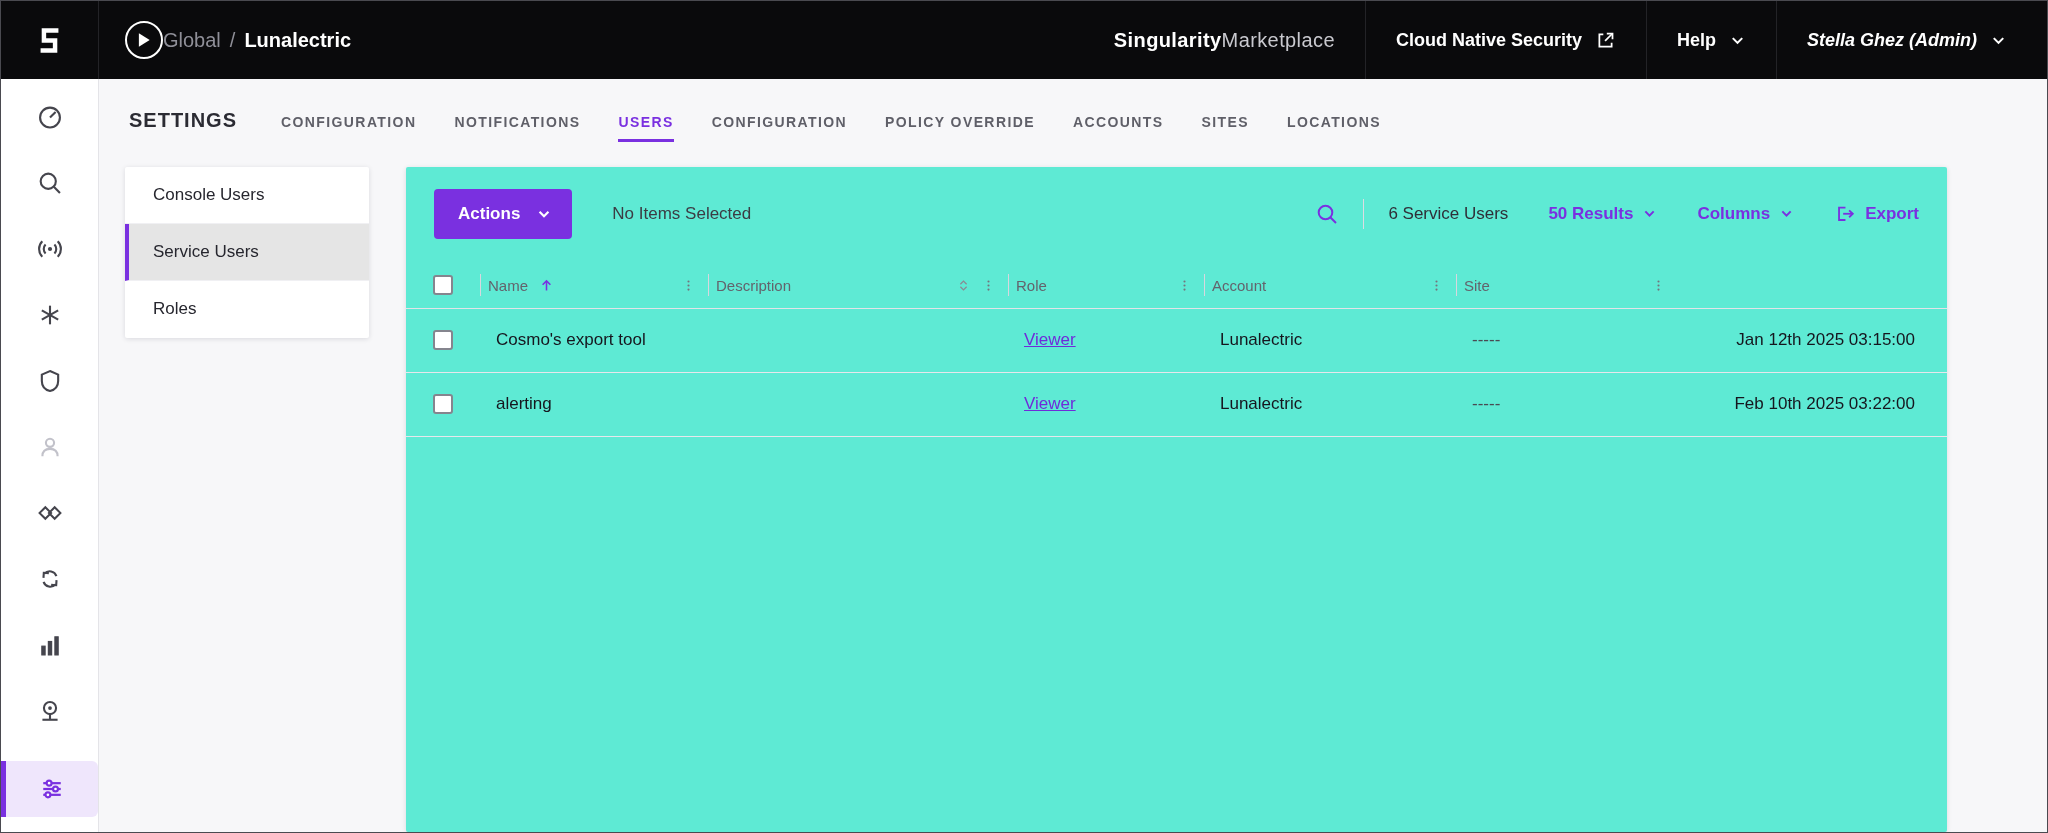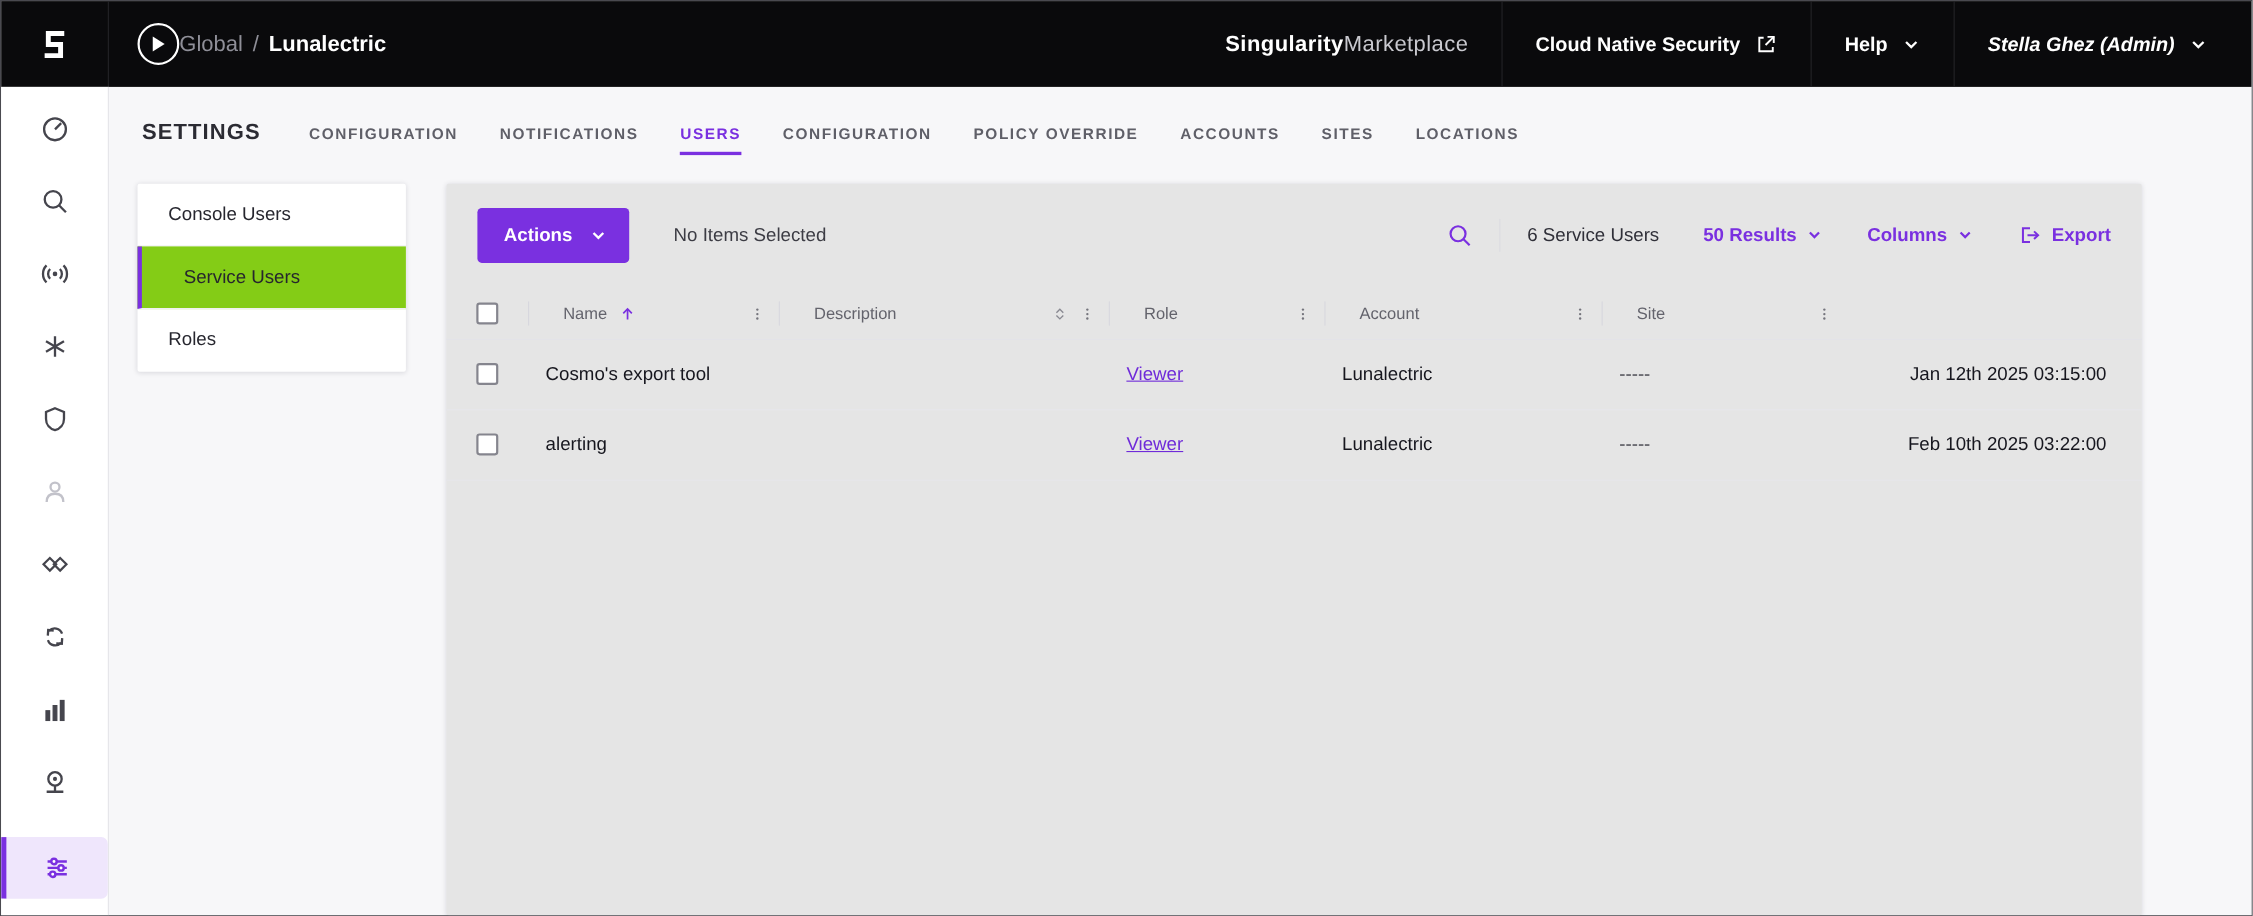--- a/index.html
+++ b/index.html
@@ -34,37 +34,37 @@
   .page-head { height:88px; padding:30px 0 0 30px; display:flex; align-items:baseline; }
   .page-title { font-size:20px; font-weight:700; color:#2b2b33; letter-spacing:1px; }
   .tabs { margin-left:44px; display:flex; gap:38px; }
   .tab { font-size:14px; letter-spacing:1.4px; color:#5f5f68; font-weight:600; padding-bottom:12px; white-space:nowrap; }
   .tab.active { color:#7a30e0; font-weight:700; padding-bottom:9px; border-bottom:3px solid #7a30e0; }
 
   .body-row { display:flex; height:667px; align-items:flex-start; }
   .subnav { margin-left:26px; width:244px; background:#fff; box-shadow:0 1px 5px rgba(20,20,43,.13); border-radius:2px; }
   .subnav-item { height:57px; display:flex; align-items:center; padding-left:28px; font-size:17px; color:#26262e; border-bottom:1px solid #f0f0f3; }
   .subnav-item:last-child { border-bottom:none; }
-  .subnav-item.active { background:#84cc16; border-left:4px solid #7a30e0; padding-left:38px; }
-
-  .card { flex:1; height:100%; margin-left:37px; margin-right:100px; background:#e5e5e5; box-shadow:0 1px 5px rgba(20,20,43,.12); border-radius:2px; }
+  .subnav-item.active { background:#e5e5e5; border-left:4px solid #7a30e0; padding-left:24px; }
+
+  .card { flex:1; height:100%; margin-left:37px; margin-right:100px; background:#5eead4; box-shadow:0 1px 5px rgba(20,20,43,.12); border-radius:2px; }
 
   
   .toolbar { height:50px; margin:22px 28px 24px; display:flex; align-items:center; }
   .actions-btn { height:50px; padding:0 20px 0 24px; background:#7a30e0; color:#fff; border:none; border-radius:4px; font-family:inherit; font-size:17px; font-weight:700; display:flex; align-items:center; gap:16px; }
   .sel-status { margin-left:40px; font-size:17px; color:#3c3c44; }
   .toolbar-right { margin-left:auto; display:flex; align-items:center; }
   .vdiv { width:1px; height:30px; background:#dcdce2; margin:0 24px; }
   .count { font-size:17px; color:#2f2f38; white-space:nowrap; }
   .tb-link { display:flex; align-items:center; gap:9px; margin-left:40px; color:#7a30e0; font-size:17px; font-weight:700; white-space:nowrap; }
 
   
   .thead, .trow { display:grid; grid-template-columns:74px 228px 300px 196px 252px 222px 1fr; align-items:center; }
   .thead { height:46px; border-bottom:1px solid #e3e3e8; }
-  .hcell { position:relative; display:flex; align-items:center; height:100%; padding:0 12px 0 32px; font-size:15px; color:#63636c; gap:10px; }
+  .hcell { position:relative; display:flex; align-items:center; height:100%; padding:0 12px 0 8px; font-size:15px; color:#63636c; gap:10px; }
   .hcell.sep::before { content:""; position:absolute; left:0; top:50%; transform:translateY(-50%); width:1px; height:22px; background:#d7d7de; }
   .hcell .sp { flex:1; }
   .hcell.cb, .ccell.cb { justify-content:center; padding:0; }
   .trow { height:64px; border-bottom:1px solid #e7e7ec; }
   .ccell { display:flex; align-items:center; padding:0 12px 0 16px; font-size:17px; color:#16161e;text-align:center; }
   .ccell.right { justify-content:flex-end; padding-right:32px; }
   .ccell.med { font-weight:500; }
   .ccell.dim { color:#4a4a52; }
   .link { color:#6f2bd9; text-decoration:underline; }
   .checkbox { width:20px; height:20px; border:2px solid #85858e; border-radius:3px; background:#fff; display:inline-block; }

